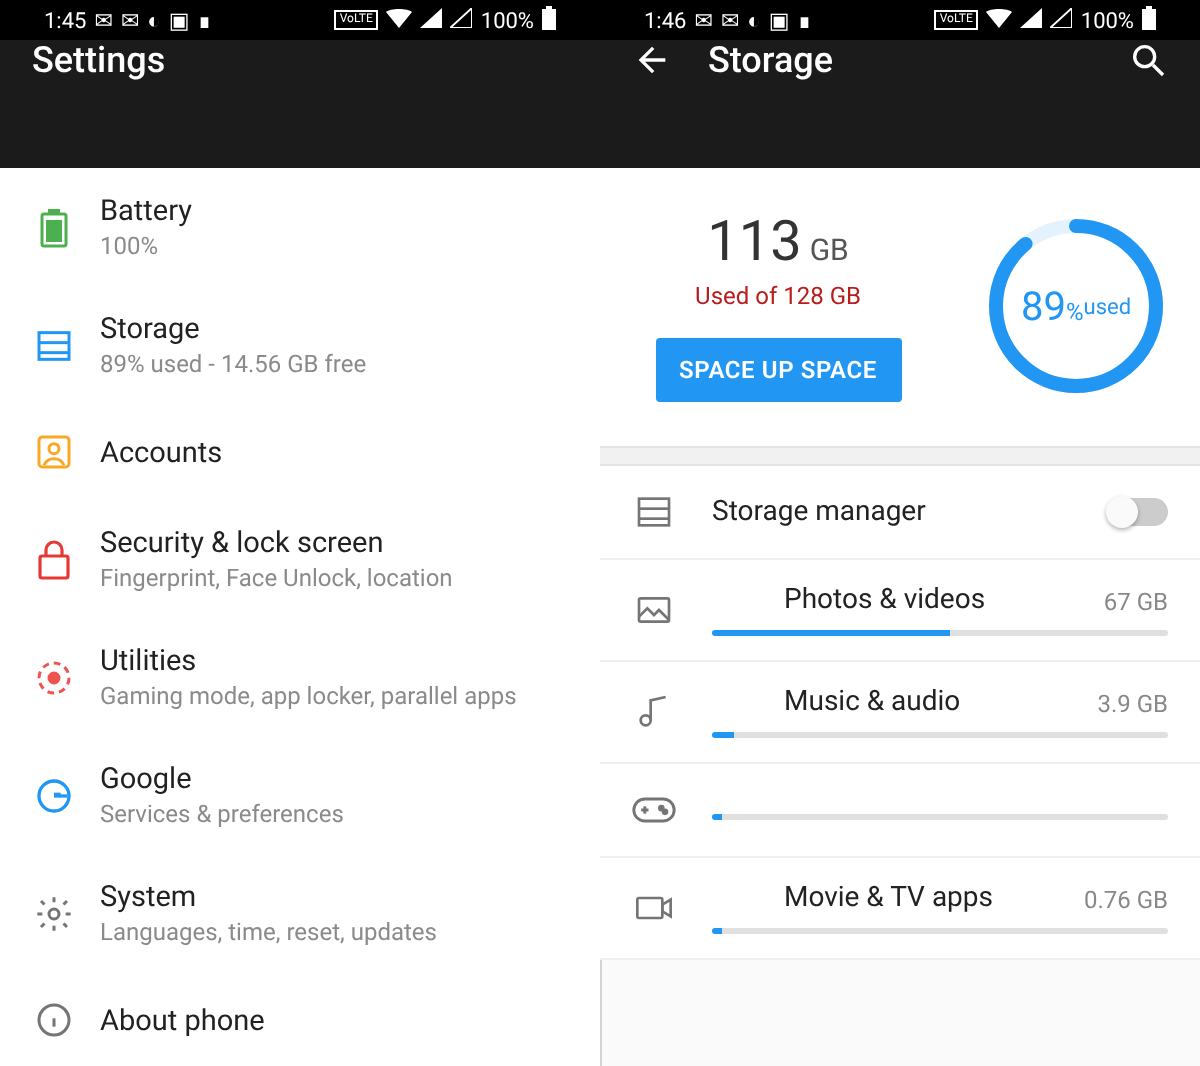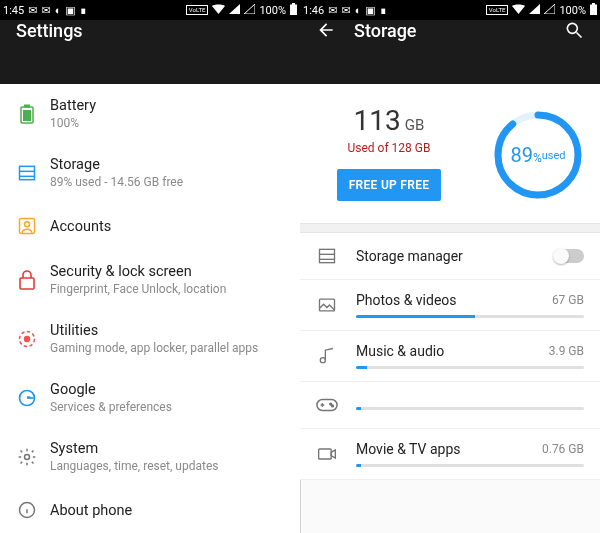--- a/index.html
+++ b/index.html
@@ -8,42 +8,42 @@
     background: #fff;
     width: 600px;
     height: 533px;
     overflow: hidden;
     display: flex;
   }
   .screen { width: 300px; height: 533px; background: #fafafa; overflow: hidden; }
   .statusbar {
     height: 20px; background: #000; color: #fff;
     display: flex; align-items: center; font-size: 11px;
-    padding: 0 3px; justify-content: space-between;
+    padding: 0 22px; justify-content: space-between;
   }
   .sb-left, .sb-right { display: flex; align-items: center; gap: 4px; }
   .topbar {
     height: 64px; background: #1b1b1b; color: #fff;
     display: flex; align-items: flex-start; padding: 0 16px; gap: 18px;
   }
   .topbar .title { font-size: 18px; font-weight: 500; }
   .topbar .spacer { flex: 1; }
   .list { background: #fff; }
   .row {
     display: flex; align-items: center; padding: 13px 16px; gap: 12px;
   }
   .row .ic-wrap { width: 22px; height: 22px; display: flex; align-items: center; justify-content: center; }
   .row .labels { flex: 1; min-width: 0; }
   .row .primary { font-size: 14.5px; color: #212121; }
   .row .secondary { font-size: 12px; color: #8a8a8a; margin-top: 2px; }
   .divider-screen { box-shadow: inset 1px 0 0 rgba(0,0,0,.15); }
 
   
   .hero {
-    background: #fff; padding: 20px 16px 22px 16px; display: flex; align-items: flex-end; gap: 30px;
+    background: #fff; padding: 20px 16px 22px 16px; display: flex; align-items: center; gap: 30px;
   }
   .hero-left { flex: 1; text-align: center; }
   .hero-big { font-size: 28px; color: #333; }
   .hero-big .unit { font-size: 15px; color: #555; margin-left: 4px; }
   .hero-sub { font-size: 12px; color: #b91c1c; margin-top: 4px; }
   .hero-btn {
     display: inline-block; margin-top: 14px; background: #2196f3; color: #fff;
     font-size: 12px; font-weight: 600; padding: 9px 12px; border-radius: 2px;
     letter-spacing: .3px; cursor: pointer;
   }
@@ -58,21 +58,21 @@
   .ring-text .lbl { font-size: 11px; margin-top: 1px; }
 
   .gap { height: 10px; background: #f1f1f1; border-top: 1px solid #e4e4e4; border-bottom: 1px solid #e4e4e4; }
 
   .srow {
     display: flex; align-items: center; padding: 12px 16px; gap: 18px; background: #fff;
     border-bottom: 1px solid #eee;
   }
   .srow .ic-wrap { width: 22px; height: 22px; display: flex; align-items: center; justify-content: center; }
   .srow .content { flex: 1; min-width: 0; }
-  .srow .line1 { display: flex; justify-content: space-between; align-items: center; }
+  .srow .line1 { display: flex; justify-content: space-between; align-items: flex-end; margin-left: 36px; }
   .srow .name { font-size: 14px; color: #222; }
   .srow .val { font-size: 12px; color: #888; }
   .bar { height: 3px; background: #e0e0e0; border-radius: 2px; margin-top: 7px; position: relative; overflow: hidden; }
   .bar .fill { position: absolute; left: 0; top: 0; bottom: 0; background: #2196f3; }
 
   .toggle {
     width: 30px; height: 14px; background: #ccc; border-radius: 7px; position: relative;
   }
   .toggle::after {
     content: ""; position: absolute; width: 16px; height: 16px; background: #fafafa;
@@ -280,21 +280,21 @@
         </svg>
     </span>
   </div>
 
   <div class="hero">
     <div class="hero-left">
       <div class="hero-big">
         <span>113</span><span class="unit">GB</span>
       </div>
       <div class="hero-sub">Used of 128 GB</div>
-      <div class="hero-btn">FREE UP FREE</div>
+      <div class="hero-btn">SPACE UP SPACE</div>
     </div>
     <div class="ring">
       <svg width="92" height="92" viewBox="0 0 92 92">
         <circle cx="46" cy="46" r="40" fill="none" stroke="#e3f2fd" stroke-width="7"></circle>
         <circle id="ring-arc" cx="46" cy="46" r="40" fill="none" stroke="#2196f3" stroke-width="7" stroke-linecap="round" stroke-dasharray="251.32741228718345" stroke-dashoffset="27.646015351590176"></circle>
       </svg>
       <div class="ring-text">
         <div><span class="num">89</span><span class="pct">%</span></div>
         <div class="lbl">used</div>
       </div>

